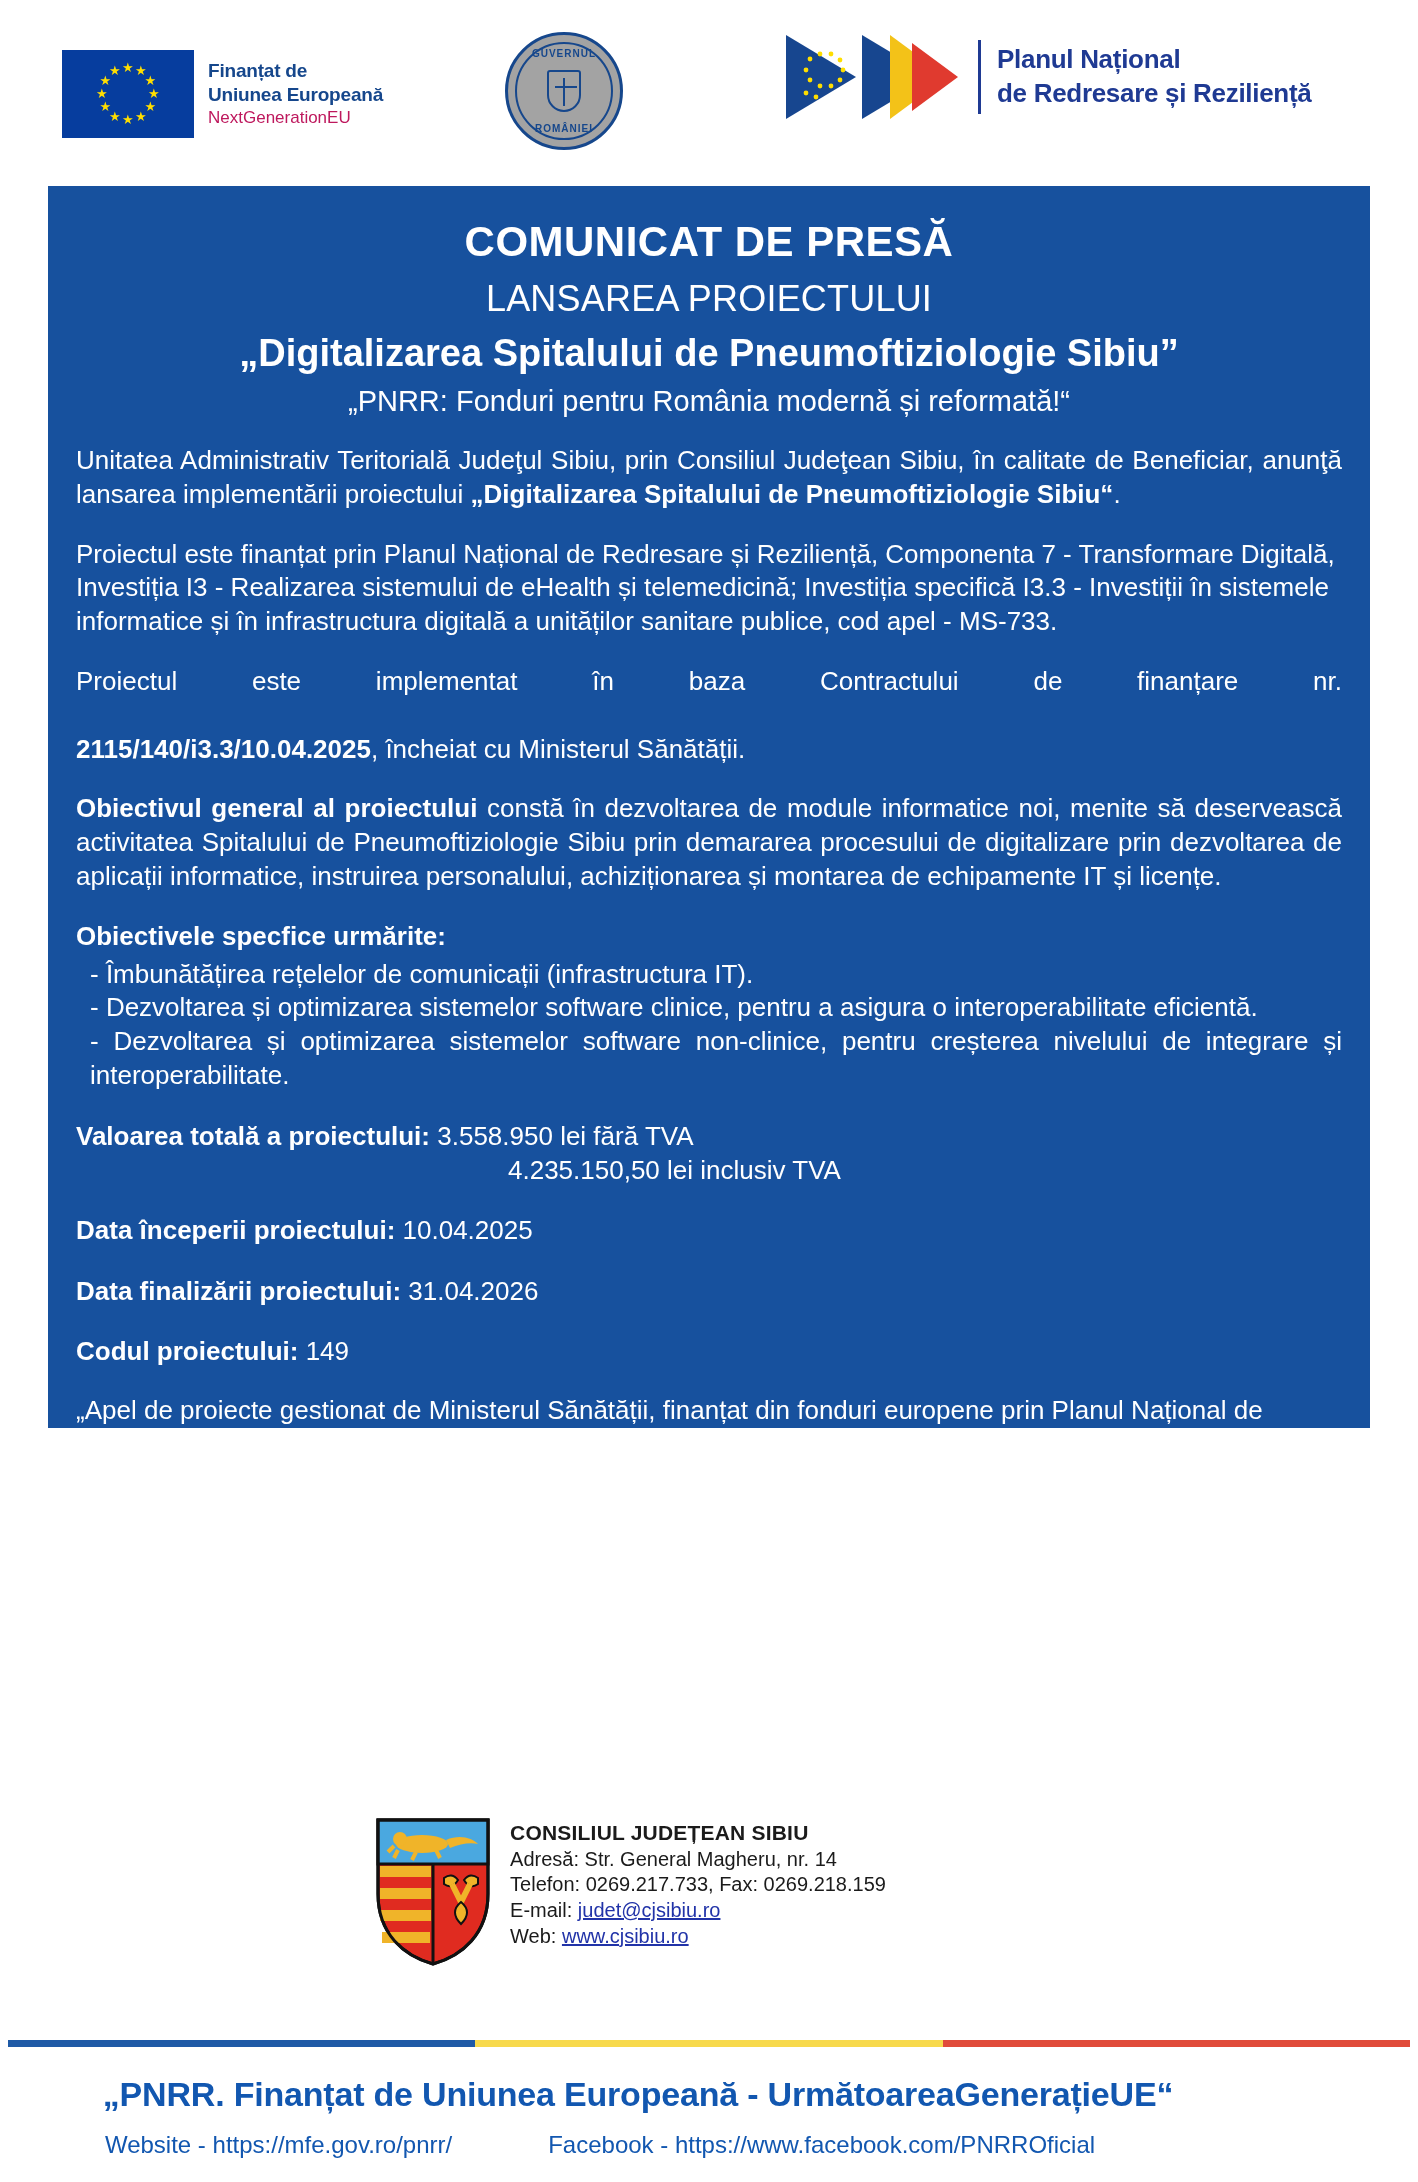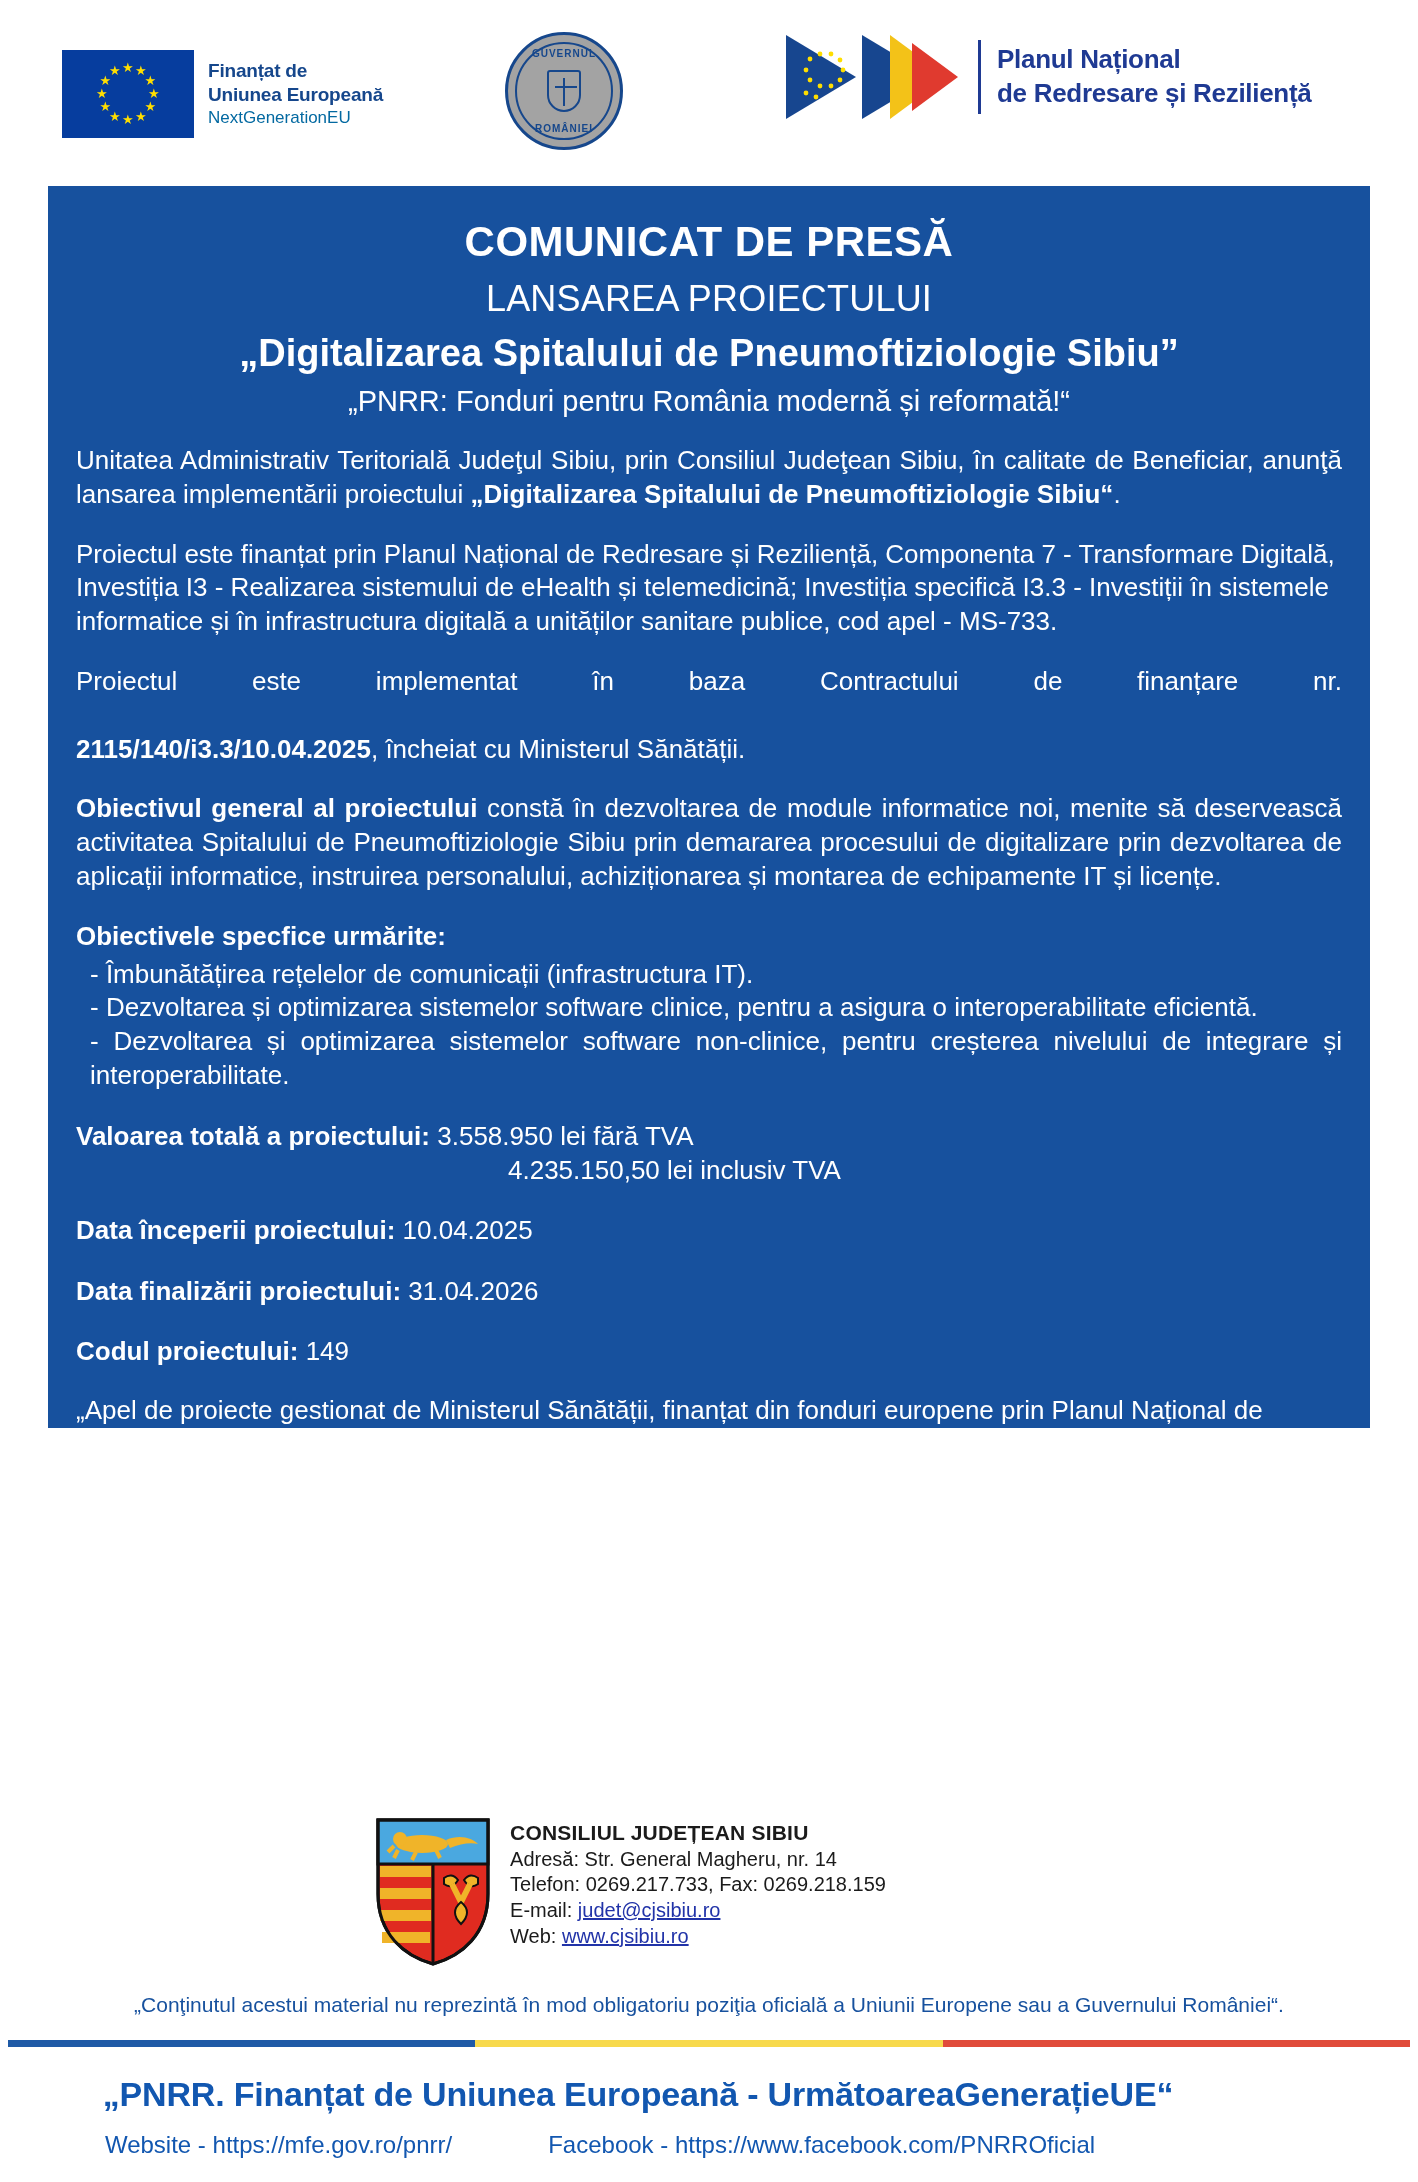--- a/index.html
+++ b/index.html
@@ -18,21 +18,21 @@
     width: 1418px; height: 178px;
     display: flex; align-items: center;
   }
   .logo-eu { position: absolute; left: 62px; top: 50px; display: flex; align-items: center; gap: 14px; }
   .eu-flag {
     width: 132px; height: 88px; background: #063d9e; position: relative; flex: none;
   }
   .eu-star { position: absolute; color: #ffde00; font-size: 13px; line-height: 13px; }
   .eu-text { color: #16478c; line-height: 1.22; }
   .eu-text .l1, .eu-text .l2 { font-weight: bold; font-size: 19px; letter-spacing: -0.2px; }
-  .eu-text .l3 { font-size: 17px; color: #0369a1; font-weight: normal; margin-top: 2px; }
+  .eu-text .l3 { font-size: 17px; color: #be185d; font-weight: normal; margin-top: 2px; }
 
   .logo-gov { position: absolute; left: 505px; top: 32px; width: 120px; height: 120px; }
   .seal-outer {
     width: 118px; height: 118px; border-radius: 50%;
     border: 3px solid #16478c; position: relative; background: #a3a3a3;
   }
   .seal-inner {
     position: absolute; inset: 7px; border-radius: 50%; border: 2px solid #16478c;
   }
   .seal-label {
@@ -272,21 +272,20 @@
     </div>
     <div class="contact-text">
       <div class="org">CONSILIUL JUDEȚEAN SIBIU</div>
       <div>Adresă: Str. General Magheru, nr. 14</div>
       <div>Telefon: 0269.217.733, Fax: 0269.218.159</div>
       <div><span>E-mail: </span><span class="link">judet@cjsibiu.ro</span></div>
       <div><span>Web: </span><span class="link">www.cjsibiu.ro</span></div>
     </div>
   </div>
 
-  <div class="disclaimer">„Conţinutul acestui material nu reprezintă în mod obligatoriu poziţia oficială a Uniunii Europene sau a Guvernului României“.</div>
 
   <div class="tricolor">
     <div class="tc-b"></div>
     <div class="tc-y"></div>
     <div class="tc-r"></div>
   </div>
 
   <div class="foot-title">„PNRR. Finanțat de Uniunea Europeană - UrmătoareaGenerațieUE“</div>
   <div class="foot-links">
     <span>Website - https://mfe.gov.ro/pnrr/</span>

